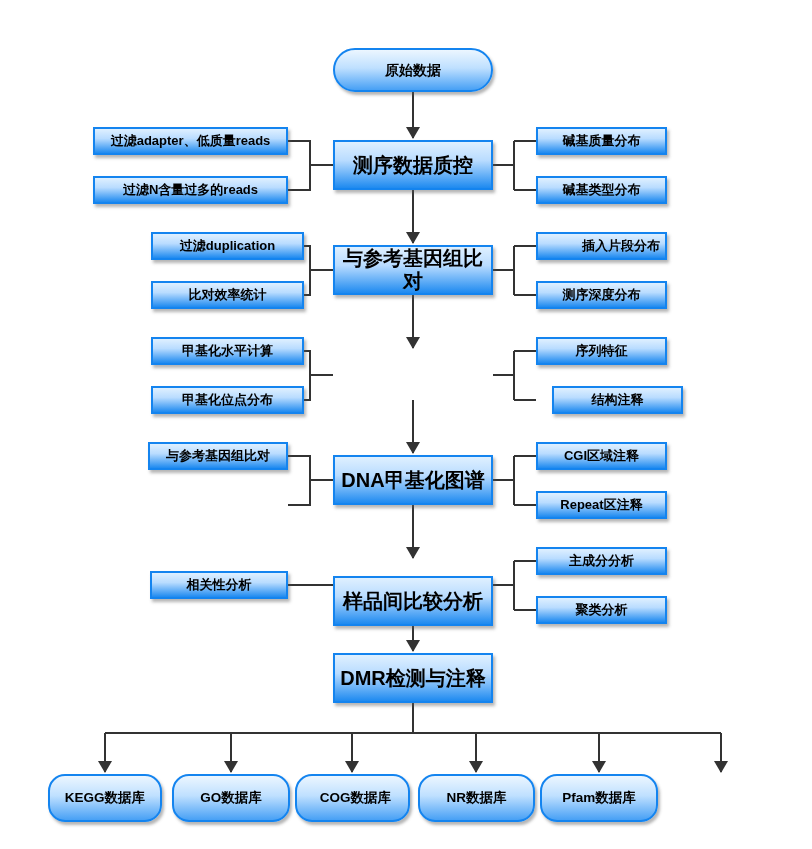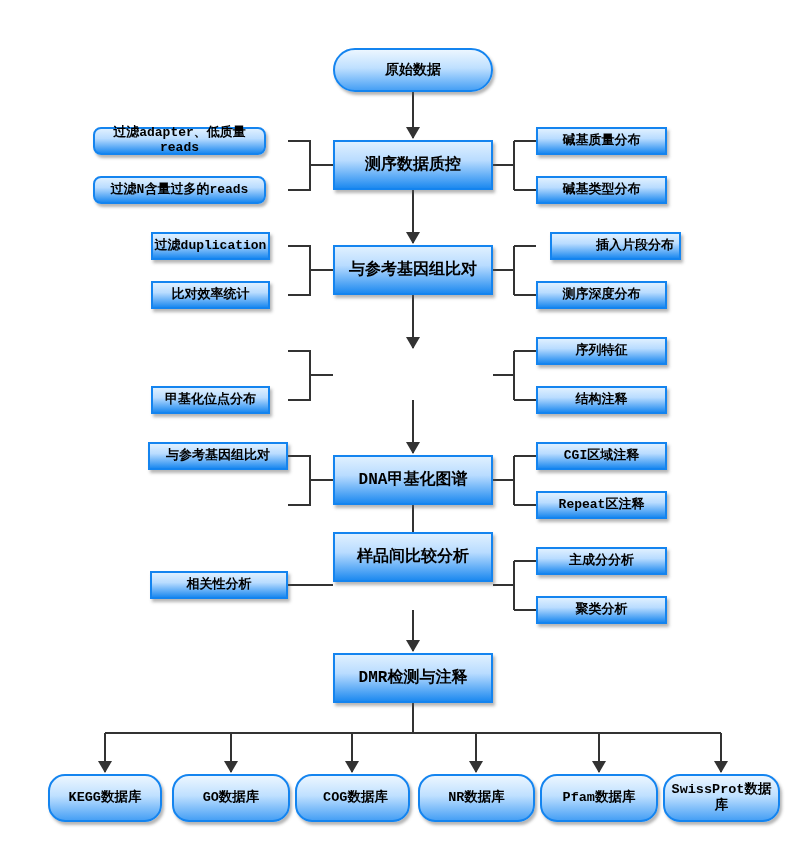--- a/index.html
+++ b/index.html
@@ -1,39 +1,39 @@
 <!DOCTYPE html>
 <html><head>
 <meta charset="utf-8">
 <style>
   html,body{margin:0;padding:0;background:#ffffff;}
   #canvas{
     position:relative;
     width:812px;height:849px;
     background:#ffffff;
-    font-family:Liberation Mono, monospace;
+    font-family:Liberation Sans, sans-serif;
     overflow:hidden;
   }
   #wires{position:absolute;left:0;top:0;z-index:1;}
   .node{
     position:absolute;
     z-index:2;
     display:flex;align-items:center;justify-content:center;
     text-align:center;
     font-weight:bold;color:#000;
     box-sizing:border-box;
     background:linear-gradient(to bottom,#dff0ff 0%,#b9dcff 40%,#1e8af0 100%);
     border:2px solid #1484ef;
     box-shadow:2px 3px 3px rgba(90,90,90,0.45);
     line-height:1.15;
   }
-  .center-box{width:160px;height:50px;font-size:16px;}
+  .center-box{width:160px;height:50px;font-size:20px;}
   .side-box{width:131px;height:28px;font-size:13px;}
-  .side-box.l0{width:173px;border-radius:8px;}
-  .side-box.l1,.side-box.l2{width:119px;}
+  .side-box.l0{width:195px;}
+  .side-box.l1,.side-box.l2{width:153px;}
   .side-box.l3{width:140px;}
   .side-box.l4{width:138px;}
   .pill{
     border-radius:22px;
     background:linear-gradient(to bottom,#ecf6ff 0%,#bfe0ff 45%,#47a0f5 100%);
   }
   .start-pill{width:160px;height:44px;font-size:14px;}
   .db-pill{height:48px;font-size:13.5px;border-radius:17px;padding:0 6px;}
 </style>
 </head>
@@ -100,39 +100,39 @@
 
   <div class="node side-box l0" style="left:93px;top:127px;">过滤adapter、低质量reads</div>
   <div class="node side-box l0" style="left:93px;top:176px;">过滤N含量过多的reads</div>
   <div class="node center-box" style="left:333px;top:140px;">测序数据质控</div>
   <div class="node side-box" style="left:536px;top:127px;">碱基质量分布</div>
   <div class="node side-box" style="left:536px;top:176px;">碱基类型分布</div>
 
   <div class="node side-box l1" style="left:151px;top:232px;">过滤duplication</div>
   <div class="node center-box" style="left:333px;top:245px;">与参考基因组比对</div>
   <div class="node side-box l1" style="left:151px;top:281px;">比对效率统计</div>
-  <div class="node side-box" style="left:550px;top:232px;padding-left:39px;">插入片段分布</div>
+  <div class="node side-box" style="left:536px;top:232px;padding-left:39px;">插入片段分布</div>
   <div class="node side-box" style="left:536px;top:281px;">测序深度分布</div>
 
+  <div class="node side-box l2" style="left:151px;top:337px;">甲基化水平计算</div>
   <div class="node side-box l2" style="left:151px;top:386px;">甲基化位点分布</div>
   <div class="node side-box" style="left:536px;top:337px;">序列特征</div>
-  <div class="node side-box" style="left:536px;top:386px;">结构注释</div>
+  <div class="node side-box" style="left:552px;top:386px;">结构注释</div>
 
   <div class="node side-box l3" style="left:148px;top:442px;">与参考基因组比对</div>
   <div class="node center-box" style="left:333px;top:455px;">DNA甲基化图谱</div>
   <div class="node side-box" style="left:536px;top:442px;">CGI区域注释</div>
   <div class="node side-box" style="left:536px;top:491px;">Repeat区注释</div>
 
   <div class="node side-box l4" style="left:150px;top:571px;">相关性分析</div>
-  <div class="node center-box" style="left:333px;top:532px;">样品间比较分析</div>
+  <div class="node center-box" style="left:333px;top:576px;">样品间比较分析</div>
   <div class="node side-box" style="left:536px;top:547px;">主成分分析</div>
   <div class="node side-box" style="left:536px;top:596px;">聚类分析</div>
 
   <div class="node center-box" style="left:333px;top:653px;">DMR检测与注释</div>
 
   <div class="node pill db-pill" style="left:48px;top:774px;width:114px;">KEGG数据库</div>
   <div class="node pill db-pill" style="left:172px;top:774px;width:118px;">GO数据库</div>
   <div class="node pill db-pill" style="left:295px;top:774px;width:115px;padding-left:12px;">COG数据库</div>
   <div class="node pill db-pill" style="left:540px;top:774px;width:118px;">Pfam数据库</div>
   <div class="node pill db-pill" style="left:418px;top:774px;width:117px;">NR数据库</div>
-  <div class="node pill db-pill" style="left:663px;top:774px;width:117px;">SwissProt数据库</div>
 
 </div>
 
 </body></html>

